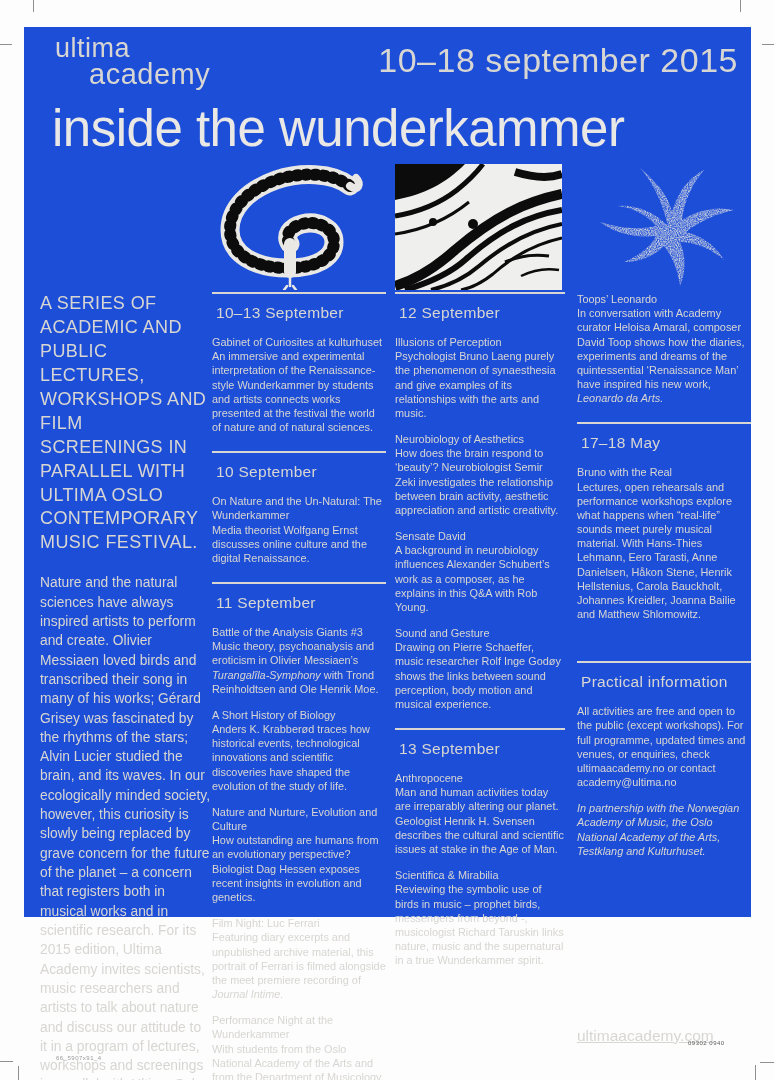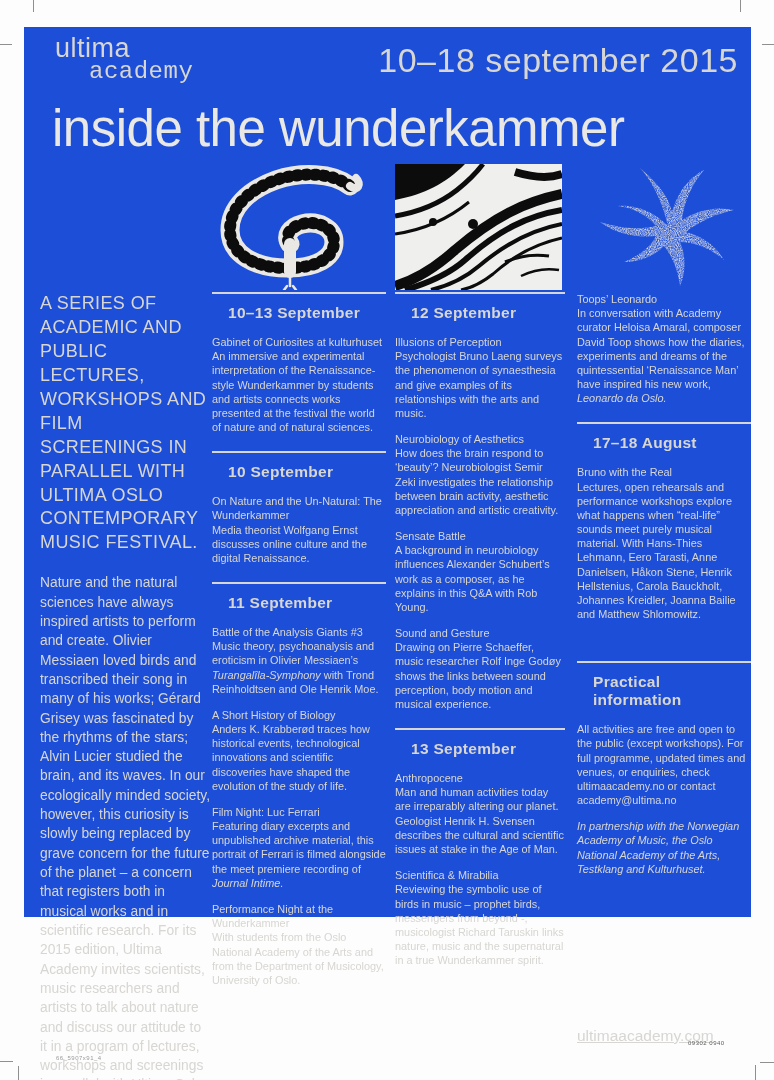--- a/index.html
+++ b/index.html
@@ -10,39 +10,39 @@
   }
   .poster {
     position:absolute; left:24px; top:27px; width:727px; height:890px;
     background:#1d4ed8; color:#d7d6d2;
   }
   
   .crop { position:absolute; background:#8f8f8f; }
   
   .logo { position:absolute; left:31px; top:8px; line-height:1.0; letter-spacing:0.5px; }
   .logo-l1 { font-size:27px; }
-  .logo-l2 { font-size:24px; margin-left:34px; margin-top:-2px;font-family:Liberation Mono, monospace; }
+  .logo-l2 { font-size:29px; margin-left:34px; margin-top:-2px; }
   .date-range { position:absolute; right:13px; top:14px; font-size:34px; letter-spacing:0.5px; }
   .main-title { position:absolute; left:28px; top:72px; font-size:51px; letter-spacing:-0.5px; color:#e9e8e5; white-space:nowrap; }
   
   .img-box { position:absolute; top:137px; height:126px; }
   .img-snake { left:188px; width:174px; }
   .img-marble { left:371px; width:167px; }
   .img-star { left:560px; width:168px; }
   
   .col { position:absolute; top:265px; }
   .col-intro { left:16px; width:170px; }
   .col-2 { left:188px; width:174px; }
   .col-3 { left:371px; width:170px; }
   .col-4 { left:553px; width:174px; }
   .intro-lead { font-size:18px; line-height:1.33; letter-spacing:0.4px; margin-bottom:18px; }
   .intro-body { font-size:13.8px; line-height:1.40; margin-top:12px; }
   .rule { border-top:2px solid #d7d6d2; margin-bottom:10px; }
   .section { margin-bottom:17px; }
-  .section-header { font-size:15.5px; margin:2px 0 13px 16px; letter-spacing:0.3px;font-weight:bold; }
+  .section-header { font-size:15.5px; margin:2px 0 13px 4px; letter-spacing:0.3px; }
   .event { font-size:10.9px; line-height:1.30; margin-bottom:12px; }
   .event-title { }
   .it { font-style:italic; }
   .col-4 .section-practical { margin-top:40px; }
   .footer-url { position:absolute; left:553px; top:1000px; font-size:15.5px;text-decoration:underline; }
   .print-mark { position:absolute; font-size:6px; color:#9a9a9a; letter-spacing:0.5px; }
   .pm-left { left:56px; top:1055px; }
   .pm-right { left:688px; top:1040px; color:#5d5d5d; }
   svg { display:block; }
 </style>
@@ -143,43 +143,47 @@
           <div class="section-header">11 September</div>
           <div class="event">
             <div class="event-title">Battle of the Analysis Giants #3</div>
             <div class="event-body"><span>Music theory, psychoanalysis and eroticism in Olivier Messiaen’s </span><span class="it">Turangalîla-Symphony</span><span> with Trond Reinholdtsen and Ole Henrik Moe.</span></div>
           </div>
           <div class="event">
             <div class="event-title">A Short History of Biology</div>
             <div class="event-body"><span>Anders K. Krabberød traces how historical events, technological innovations and scientific discoveries have shaped the evolution of the study of life.</span></div>
           </div>
           <div class="event">
+            <div class="event-title">Nature and Nurture, Evolution and Culture</div>
+            <div class="event-body"><span>How outstanding are humans from an evolutionary perspective? Biologist Dag Hessen exposes recent insights in evolution and genetics.</span></div>
+          </div>
+          <div class="event">
             <div class="event-title">Film Night: Luc Ferrari</div>
             <div class="event-body"><span>Featuring diary excerpts and unpublished archive material, this portrait of Ferrari is filmed alongside the meet premiere recording of </span><span class="it">Journal Intime.</span></div>
           </div>
           <div class="event">
             <div class="event-title">Performance Night at the Wunderkammer</div>
             <div class="event-body"><span>With students from the Oslo National Academy of the Arts and from the Department of Musicology, University of Oslo.</span></div>
           </div>
         </div>
       </div>
     <div class="col col-3 prog-col">
         <div class="section">
           <div class="rule"></div>
           <div class="section-header">12 September</div>
           <div class="event">
             <div class="event-title">Illusions of Perception</div>
-            <div class="event-body"><span>Psychologist Bruno Laeng surveys the phenomenon of synaesthesia and give examples of its relationships with the arts and music.</span></div>
+            <div class="event-body"><span>Psychologist Bruno Laeng purely the phenomenon of synaesthesia and give examples of its relationships with the arts and music.</span></div>
           </div>
           <div class="event">
             <div class="event-title">Neurobiology of Aesthetics</div>
             <div class="event-body"><span>How does the brain respond to ‘beauty’?  Neurobiologist Semir Zeki investigates the relationship between brain activity, aesthetic appreciation and artistic creativity.</span></div>
           </div>
           <div class="event">
-            <div class="event-title">Sensate Battle</div>
+            <div class="event-title">Sensate David</div>
             <div class="event-body"><span>A background in neurobiology influences Alexander Schubert’s work as a composer, as he explains in this Q&amp;A with Rob Young.</span></div>
           </div>
           <div class="event">
             <div class="event-title">Sound and Gesture</div>
             <div class="event-body"><span>Drawing on Pierre Schaeffer, music researcher Rolf Inge Godøy shows the links between sound perception, body motion and musical experience.</span></div>
           </div>
         </div>
         <div class="section">
           <div class="rule"></div>
           <div class="section-header">13 September</div>
@@ -190,26 +194,26 @@
           <div class="event">
             <div class="event-title">Scientifica &amp; Mirabilia</div>
             <div class="event-body"><span>Reviewing the symbolic use of birds in music – prophet birds, messengers from beyond -, musicologist Richard Taruskin links nature, music and the supernatural in a true Wunderkammer spirit.</span></div>
           </div>
         </div>
       </div>
     <div class="col col-4 prog-col">
         <div class="section">
           <div class="event">
             <div class="event-title">Toops’ Leonardo</div>
-            <div class="event-body"><span>In conversation with Academy curator Heloisa Amaral, composer David Toop shows how the diaries, experiments and dreams of the quintessential ‘Renaissance Man’ have inspired his new work, </span><span class="it">Leonardo da Oslo.</span></div>
-          </div>
-        </div>
-        <div class="section">
-          <div class="rule"></div>
-          <div class="section-header">17–18 August</div>
+            <div class="event-body"><span>In conversation with Academy curator Heloisa Amaral, composer David Toop shows how the diaries, experiments and dreams of the quintessential ‘Renaissance Man’ have inspired his new work, </span><span class="it">Leonardo da Arts.</span></div>
+          </div>
+        </div>
+        <div class="section">
+          <div class="rule"></div>
+          <div class="section-header">17–18 May</div>
           <div class="event">
             <div class="event-title">Bruno with the Real</div>
             <div class="event-body"><span>Lectures, open rehearsals and performance workshops explore what happens when “real-life” sounds meet purely musical material. With Hans-Thies Lehmann, Eero Tarasti, Anne Danielsen, Håkon Stene, Henrik Hellstenius, Carola Bauckholt, Johannes Kreidler, Joanna Bailie and Matthew Shlomowitz.</span></div>
           </div>
         </div>
         <div class="section section-practical">
           <div class="rule"></div>
           <div class="section-header">Practical information</div>
           <div class="event">
             <div class="event-body"><span>All activities are free and open to the public (except workshops). For full programme, updated times and venues, or enquiries, check ultimaacademy.no or contact academy@ultima.no</span></div>

